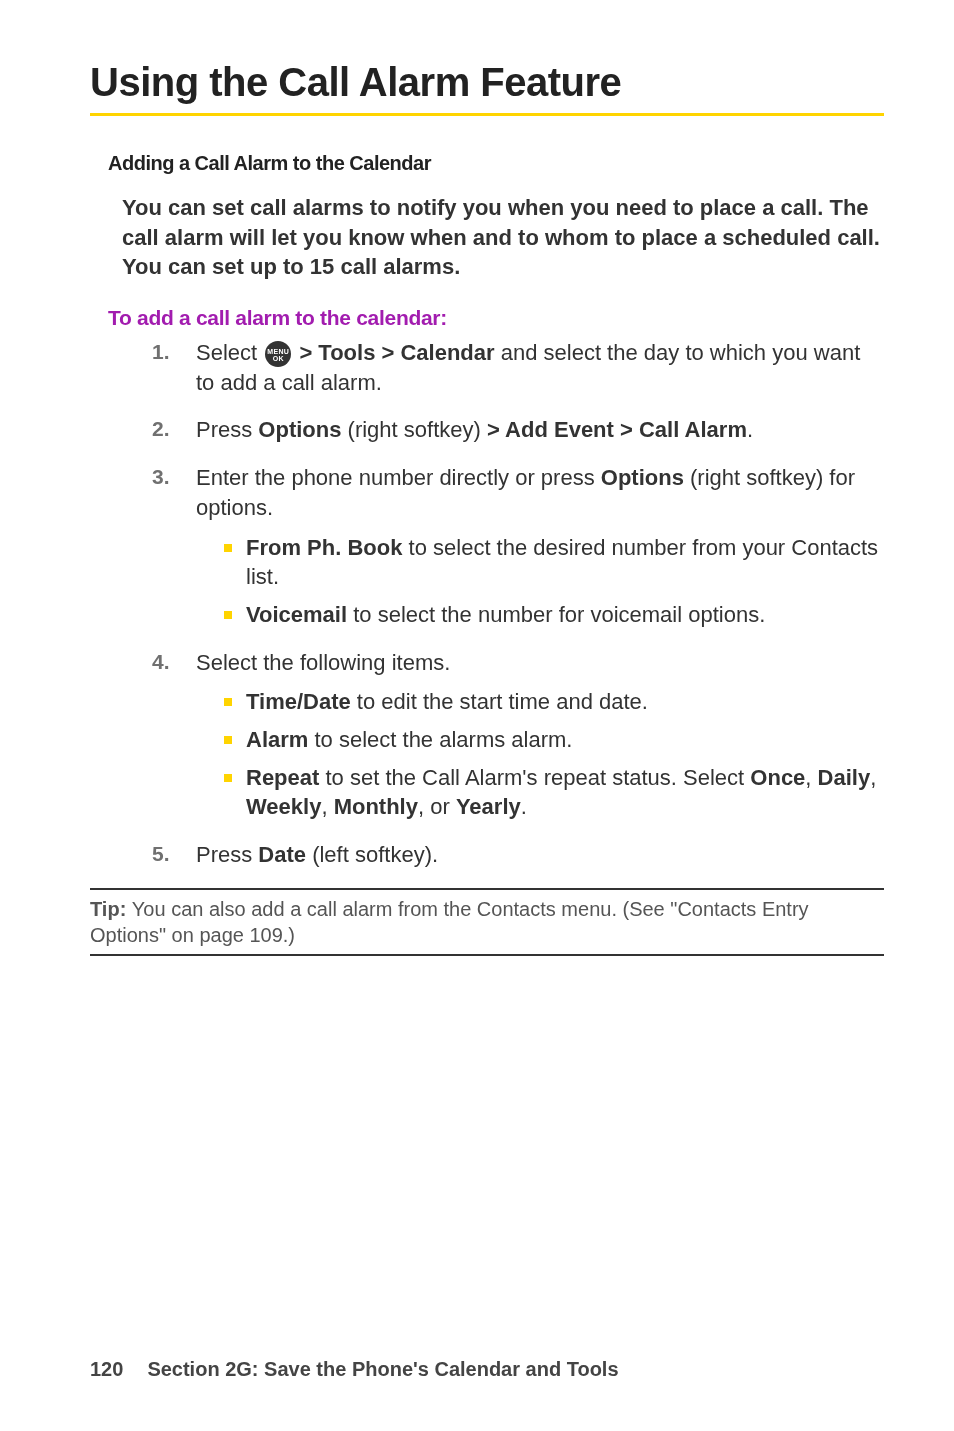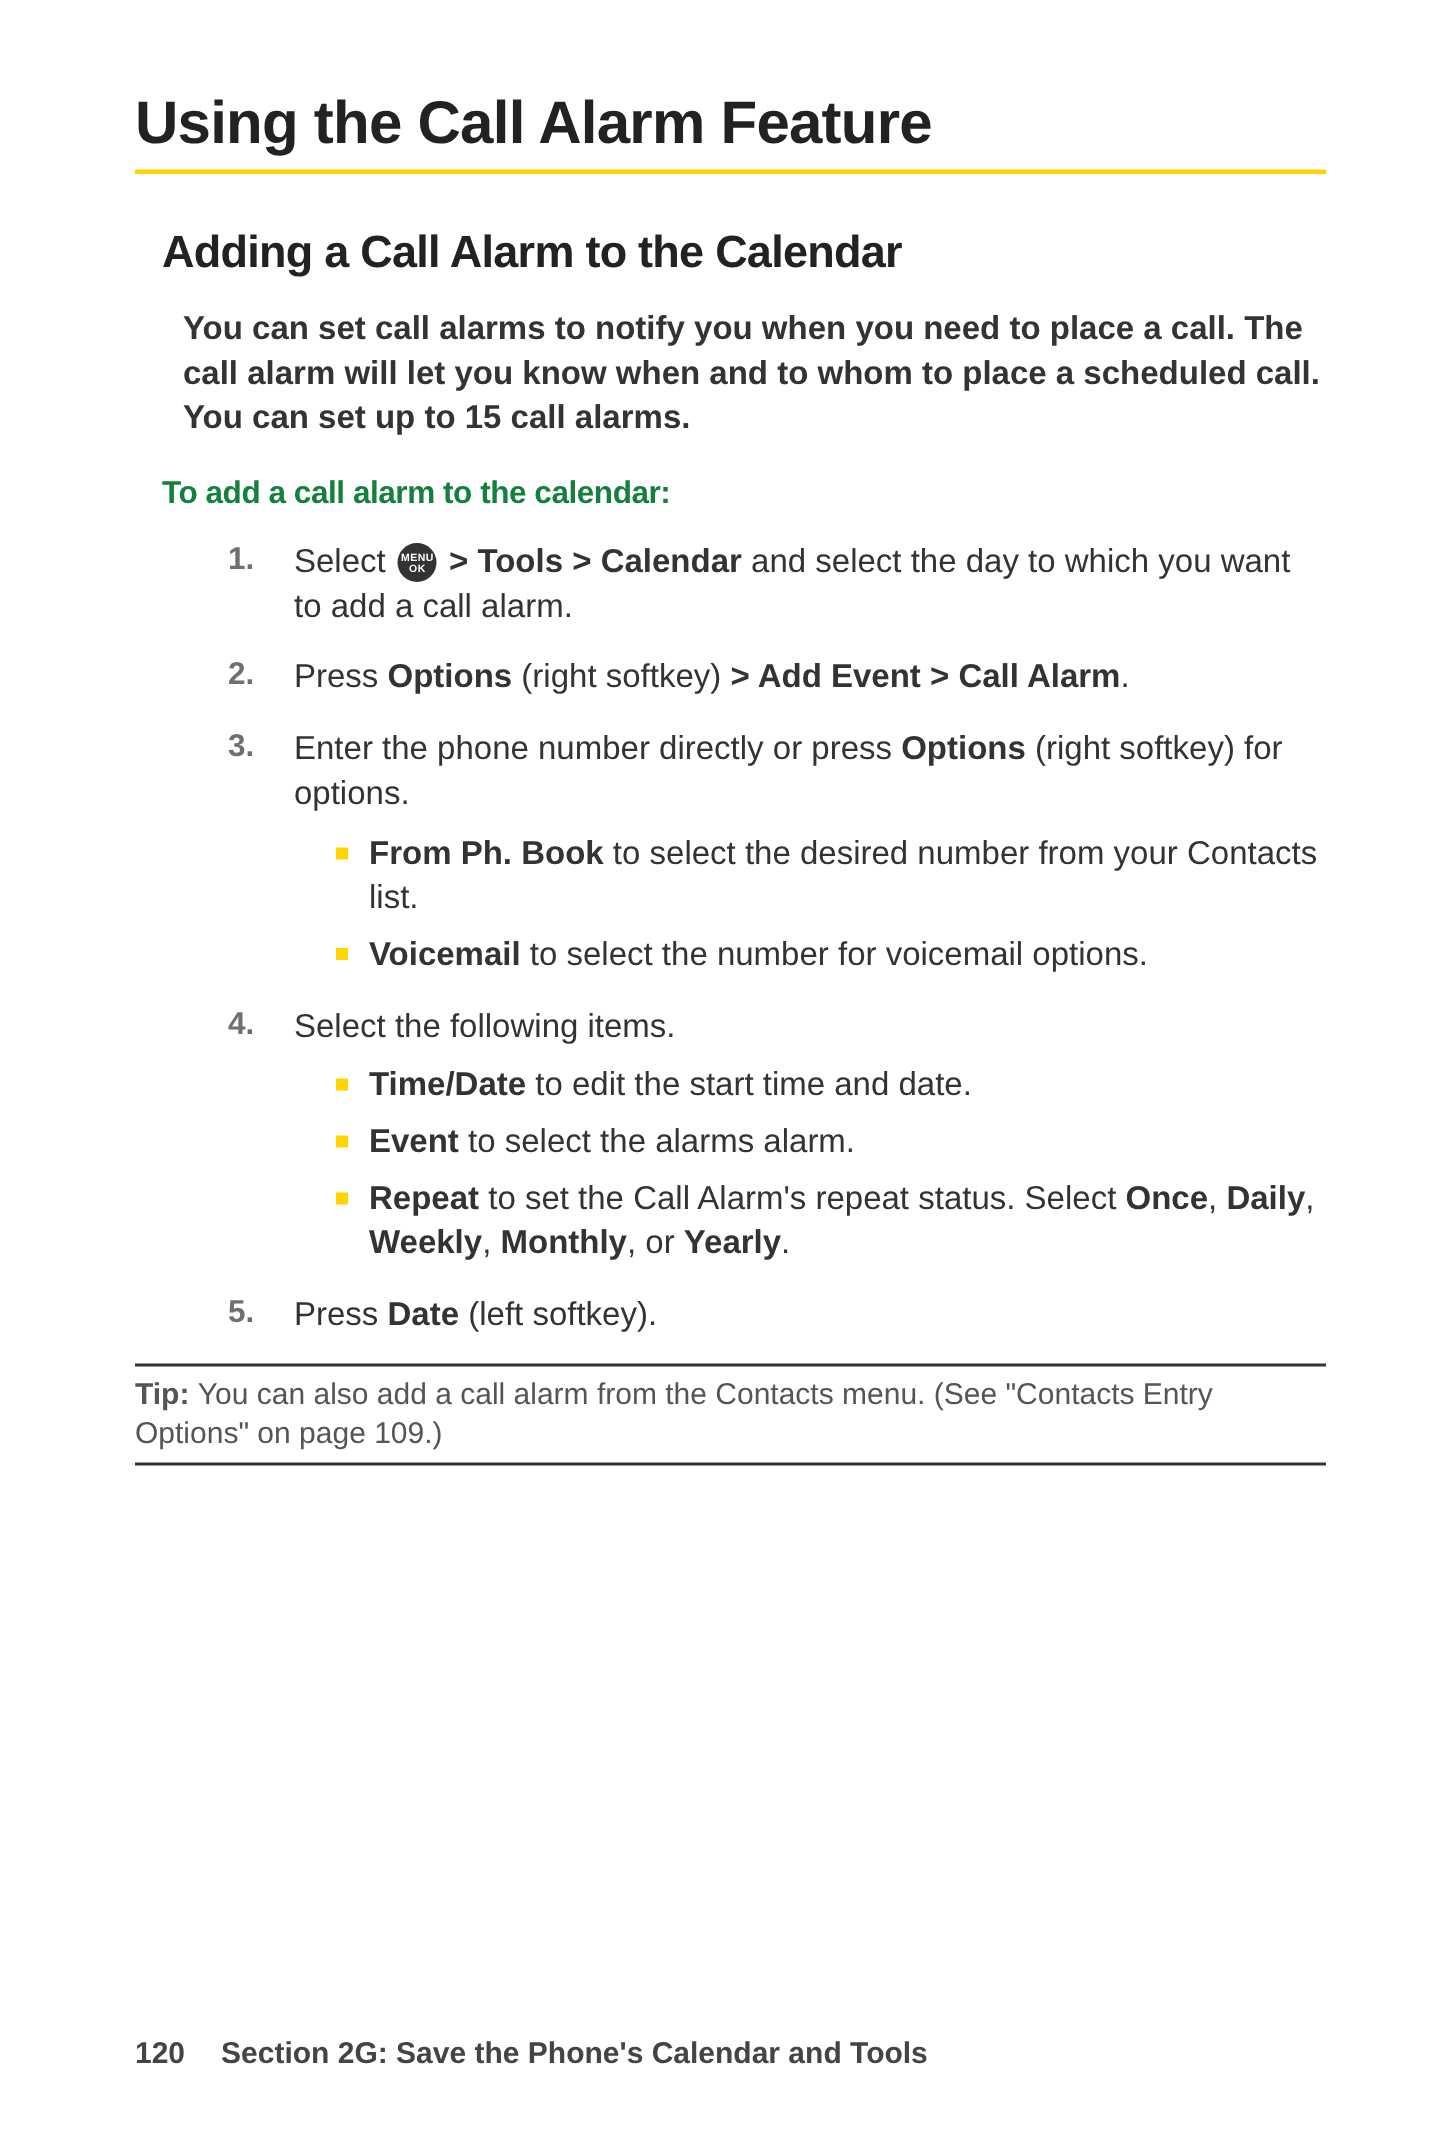--- a/index.html
+++ b/index.html
@@ -22,38 +22,38 @@
     letter-spacing: -0.5px;
     margin: 0 0 8px 0;
     color: #222;
   }
   .yellow-rule {
     height: 3px;
     background: #ffd400;
     margin-bottom: 36px;
   }
   h2.sub-title {
-    font-size: 30px;
+    font-size: 20px;
     font-weight: 700;
     letter-spacing: -0.5px;
     margin: 0 0 18px 18px;
     color: #222;
   }
   p.intro {
     font-size: 22px;
     line-height: 1.35;
     margin: 0 0 24px 32px;
     color: #333;
     font-weight: bold;
   }
   .procedure-title {
     font-size: 21px;
     font-weight: 700;
-    color: #15803d;
-    margin: 0 0 18px 18px;
+    color: #a21caf;
+    margin: 0 0 8px 18px;
     letter-spacing: -0.3px;
   }
   ol.steps {
     list-style: none;
     padding: 0;
     margin: 0 0 0 62px;
   }
   ol.steps > li {
     position: relative;
     padding-left: 44px;
@@ -171,21 +171,21 @@
         <li><span class="bold">From Ph. Book</span><span> to select the desired number from your Contacts list.</span></li>
         <li><span class="bold">Voicemail</span><span> to select the number for voicemail options.</span></li>
       </ul>
     </li>
 
     <li>
       <span class="num">4.</span>
       <span>Select the following items.</span>
       <ul class="sub">
         <li><span class="bold">Time/Date</span><span> to edit the start time and date.</span></li>
-        <li><span class="bold">Event</span><span> to select the alarms alarm.</span></li>
+        <li><span class="bold">Alarm</span><span> to select the alarms alarm.</span></li>
         <li><span class="bold">Repeat</span><span> to set the Call Alarm's repeat status. Select </span><span class="bold">Once</span><span>, </span><span class="bold">Daily</span><span>, </span><span class="bold">Weekly</span><span>, </span><span class="bold">Monthly</span><span>, or </span><span class="bold">Yearly</span><span>.</span></li>
       </ul>
     </li>
 
     <li>
       <span class="num">5.</span>
       <span>Press </span><span class="bold">Date</span><span> (left softkey).</span>
     </li>
 
   </ol>

